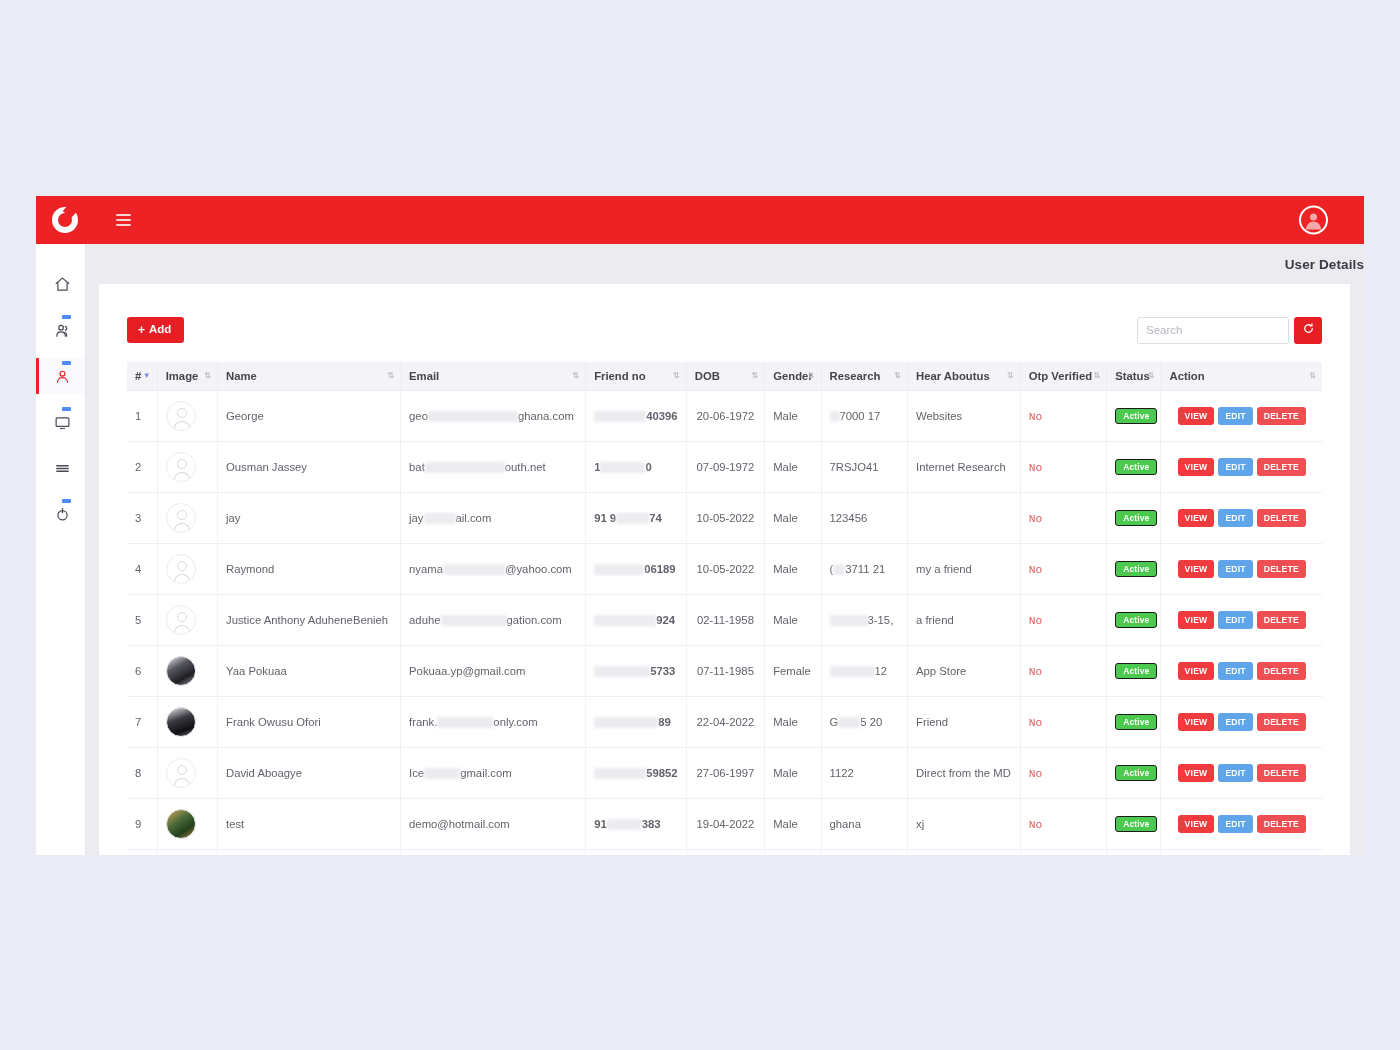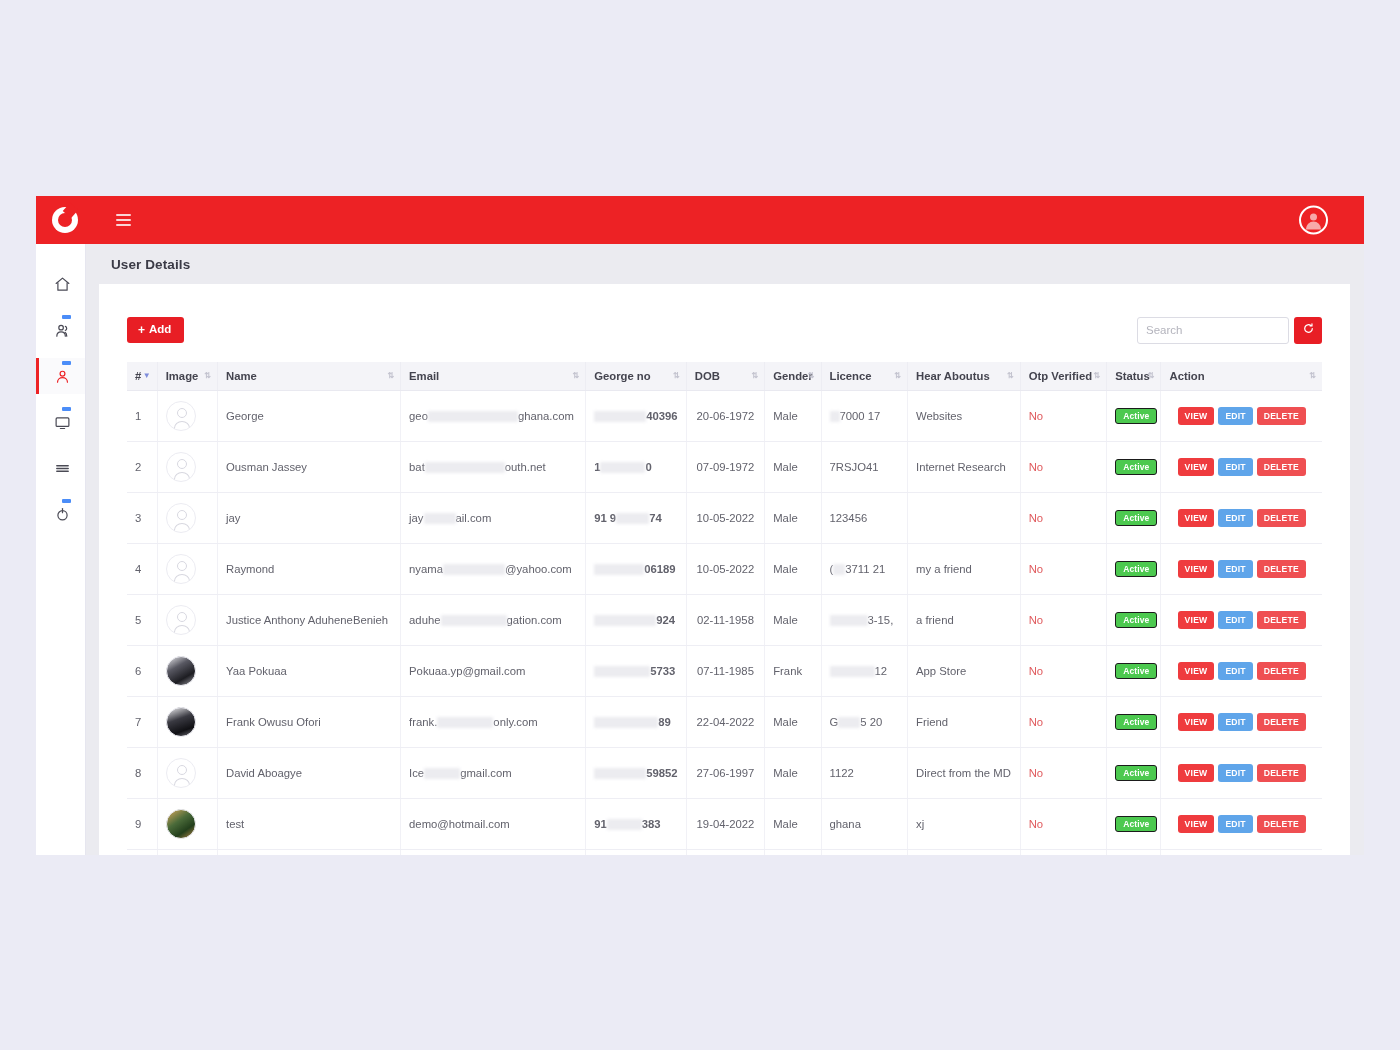--- a/index.html
+++ b/index.html
@@ -140,20 +140,21 @@
     flex-direction: column;
     background: #ebebf0;
   }
   #page-title-bar {
     height: 40px;
     flex: 0 0 40px;
     display: flex;
     align-items: center;
     padding-left: 25px;
     background: #ebebf0;
+    justify-content: flex-end;
   }
   #page-title {
     font-size: 13.5px;
     font-weight: bold;
     color: #3a3a46;
     letter-spacing: .1px;
   }
 
   #card {
     margin: 0 14px 0 13px;
@@ -305,21 +306,21 @@
   
   .redact {
     display: inline-block;
     vertical-align: middle;
     height: 11px;
     background: #ececf0;
     border-radius: 1px;
     filter: blur(1.6px);
   }
 
-  .otp-no { color: #e05b5e; }
+  .otp-no { color: #e05b5e; font-family: Liberation Mono, monospace; }
 
   .badge-active {
     display: inline-block;
     background: #4cc94f;
     color: #ffffff;
     border: 1px solid #1b1b1b;
     border-radius: 3px;
     font-size: 8.5px;
     font-weight: bold;
     padding: 2px 7px;
@@ -459,24 +460,24 @@
           </div>
         </div>
 
         <table id="user-table">
           <thead>
             <tr>
               <th class="col-num"><span>#</span><span class="sort-ind desc">▼</span></th>
               <th class="col-img"><span>Image</span><span class="sort-ind">⇅</span></th>
               <th class="col-name"><span>Name</span><span class="sort-ind">⇅</span></th>
               <th class="col-email"><span>Email</span><span class="sort-ind">⇅</span></th>
-              <th class="col-phone"><span>George no</span><span class="sort-ind">⇅</span></th>
+              <th class="col-phone"><span>Friend no</span><span class="sort-ind">⇅</span></th>
               <th class="col-dob"><span>DOB</span><span class="sort-ind">⇅</span></th>
               <th class="col-gender"><span>Gender</span><span class="sort-ind">⇅</span></th>
-              <th class="col-lic"><span>Licence</span><span class="sort-ind">⇅</span></th>
+              <th class="col-lic"><span>Research</span><span class="sort-ind">⇅</span></th>
               <th class="col-hear"><span>Hear Aboutus</span><span class="sort-ind">⇅</span></th>
               <th class="col-otp"><span>Otp Verified</span><span class="sort-ind">⇅</span></th>
               <th class="col-status"><span>Status</span><span class="sort-ind">⇅</span></th>
               <th class="col-action"><span>Action</span><span class="sort-ind">⇅</span></th>
             </tr>
           </thead>
           <tbody id="table-body">
               <tr>
                 <td class="col-num">1</td>
                 <td class="col-img">
@@ -559,21 +560,21 @@
               </tr>
               <tr>
                 <td class="col-num">6</td>
                 <td class="col-img">
                   <span class="avatar photo p6"></span>
                 </td>
                 <td class="col-name">Yaa Pokuaa</td>
                 <td class="col-email">Pokuaa.yp@gmail.com</td>
                 <td class="col-phone"><span class="redact" style="width:56px"></span>5733</td>
                 <td class="col-dob">07-11-1985</td>
-                <td class="col-gender">Frank</td>
+                <td class="col-gender">Female</td>
                 <td class="col-lic"><span class="redact" style="width:45px"></span>12</td>
                 <td class="col-hear">App Store</td>
                 <td class="col-otp"><span class="otp-no">No</span></td>
                 <td class="col-status"><span class="badge-active">Active</span></td>
                 <td class="col-action"><button class="act-btn act-view">VIEW</button><button class="act-btn act-edit">EDIT</button><button class="act-btn act-delete">DELETE</button></td>
               </tr>
               <tr>
                 <td class="col-num">7</td>
                 <td class="col-img">
                   <span class="avatar photo p7"></span>

